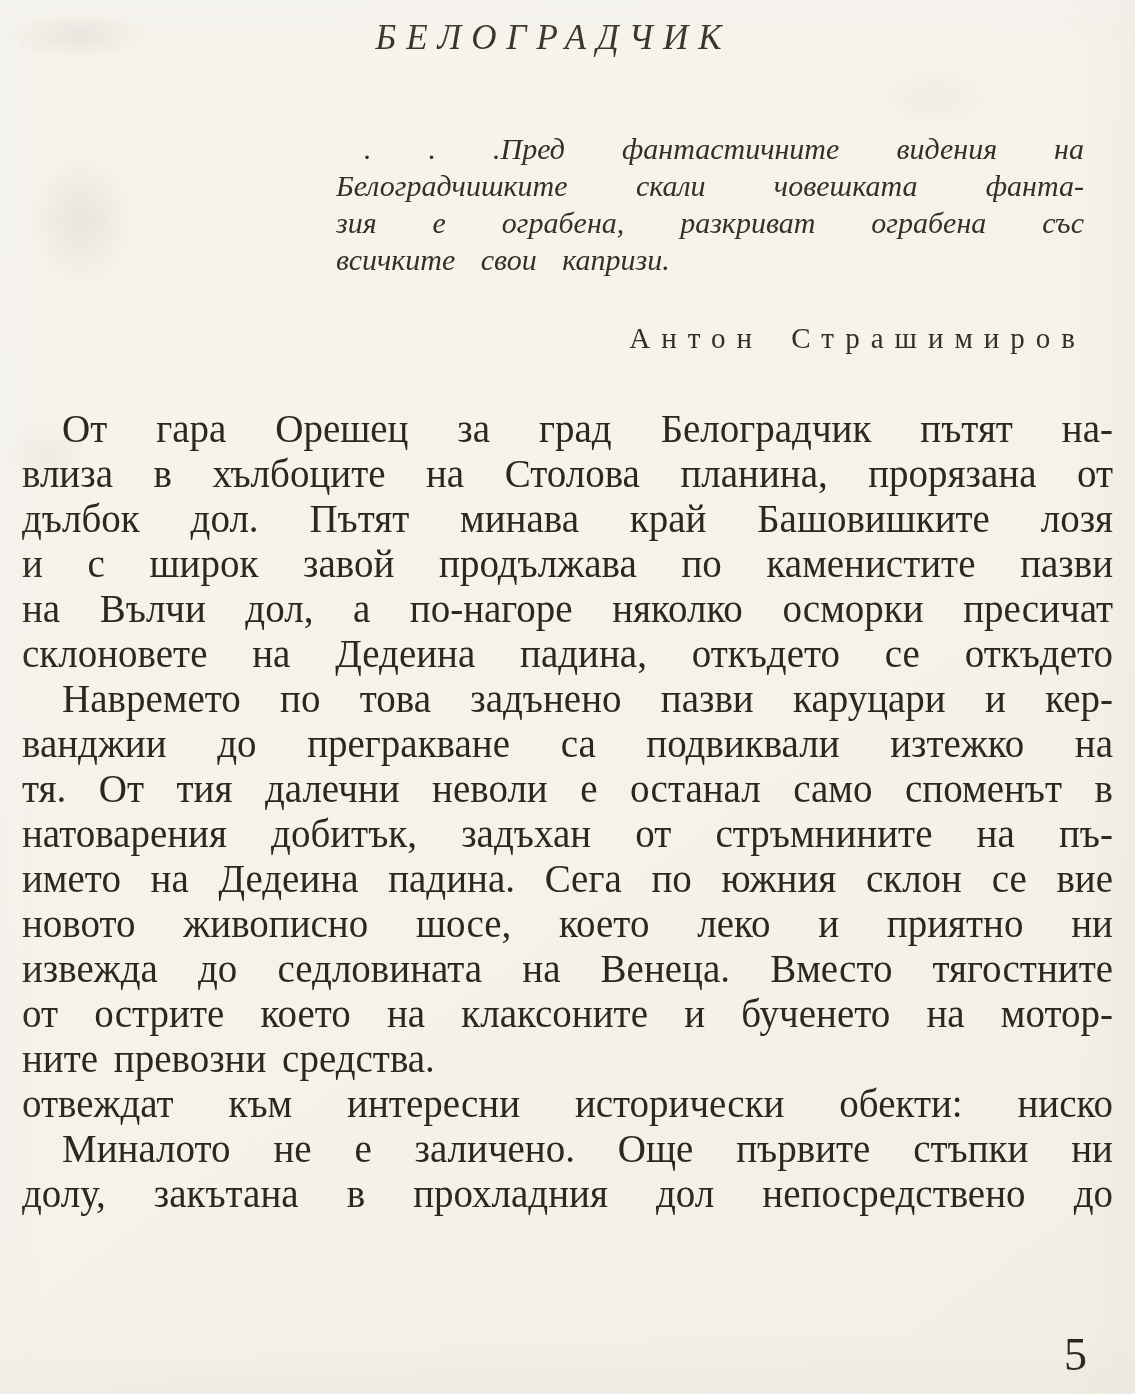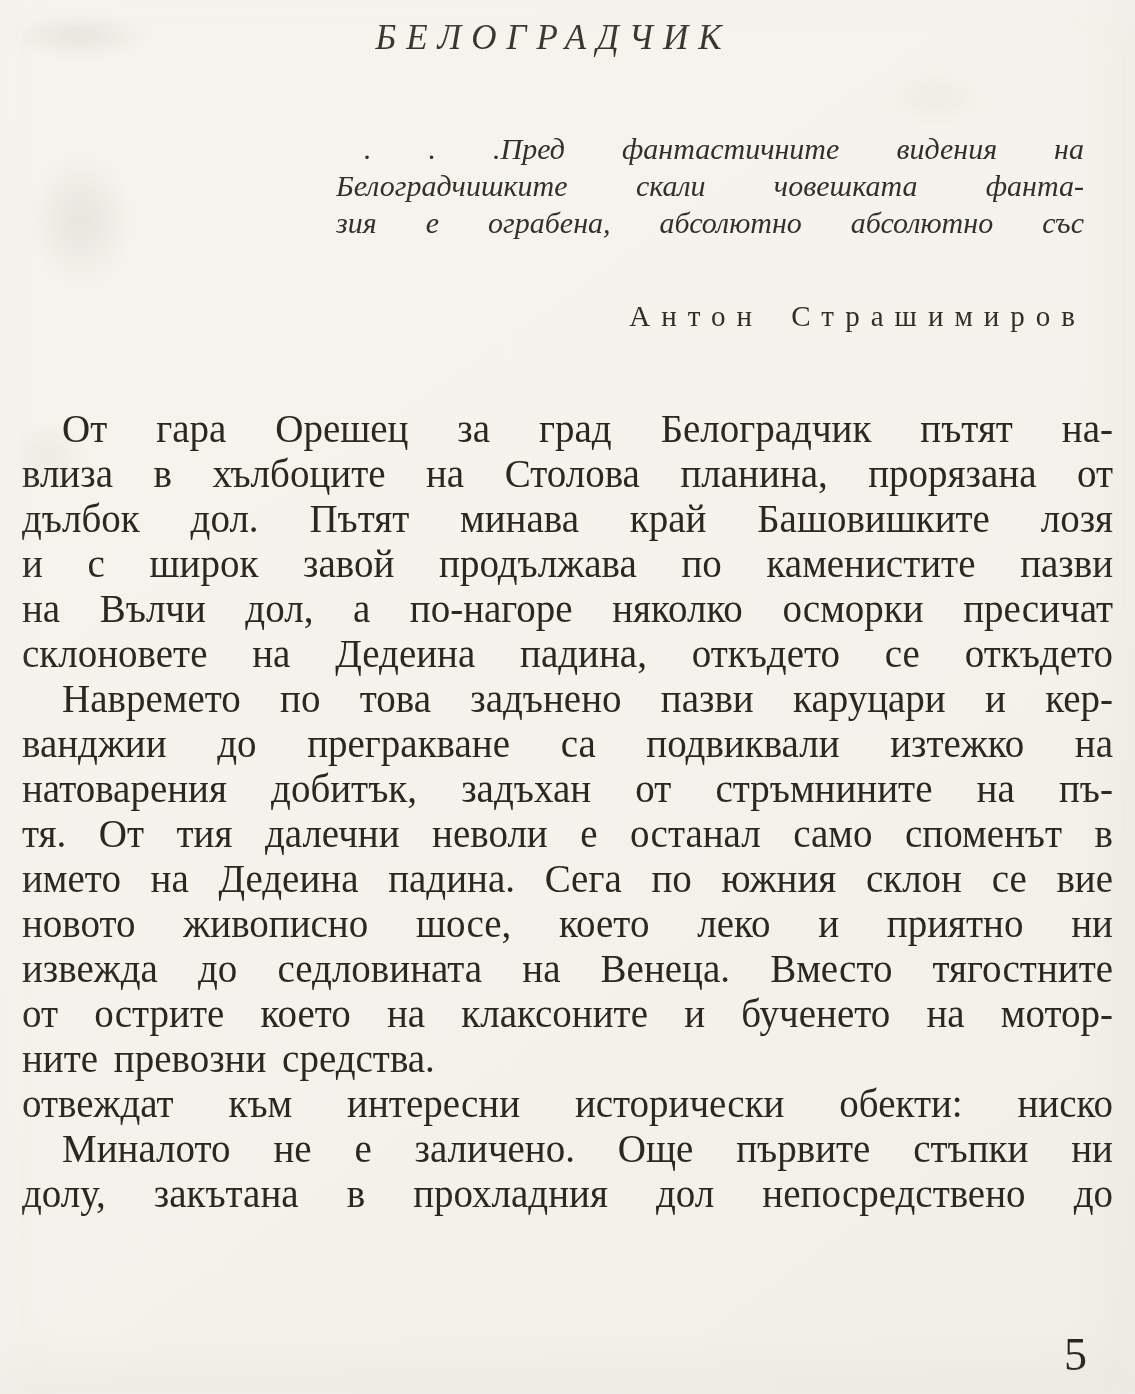--- a/index.html
+++ b/index.html
@@ -68,21 +68,21 @@
     text-align: justify;
     text-align-last: justify;
     height: 37px;
     overflow: hidden;
   }
   .eline.first { text-indent: 28px; }
   .eline.last  { text-align-last: left; word-spacing: 18px; }
 
   .attribution {
     position: absolute;
-    top: 300px;
+    top: 322px;
     left: 0;
     width: 1086px;
     text-align: right;
     font-size: 29px;
     letter-spacing: 11px;
     word-spacing: 10px;
     color: #332f27;
   }
 
   .bodytext {
@@ -120,38 +120,39 @@
   <div class="ghost g1"></div>
   <div class="ghost g2"></div>
   <div class="ghost g3"></div>
   <div class="ghost g4"></div>
 
   <h1 class="title">БЕЛОГРАДЧИК</h1>
 
   <div class="epigraph">
     <div class="eline first">. . .Пред фантастичните видения на</div>
     <div class="eline">Белоградчишките скали човешката фанта-</div>
-    <div class="eline">зия е ограбена, абсолютно абсолютно със</div>
+    <div class="eline">зия е ограбена, разкриват ограбена със</div>
+    <div class="eline last">всичките свои капризи.</div>
   </div>
 
   <div class="attribution">Антон Страшимиров</div>
 
   <div class="bodytext">
 
     <div class="bline indent">От гара Орешец за град Белоградчик пътят на-</div>
     <div class="bline">влиза в хълбоците на Столова планина, прорязана от</div>
     <div class="bline">дълбок дол. Пътят минава край Башовишките лозя</div>
     <div class="bline">и с широк завой продължава по каменистите пазви</div>
     <div class="bline">на Вълчи дол, а по-нагоре няколко осморки пресичат</div>
     <div class="bline">склоновете на Дедеина падина, откъдето се откъдето</div>
 
     <div class="bline indent">Навремето по това задънено пазви каруцари и кер-</div>
     <div class="bline">ванджии до прегракване са подвиквали изтежко на</div>
+    <div class="bline">тя. От тия далечни неволи е останал само споменът в</div>
     <div class="bline">натоварения добитък, задъхан от стръмнините на пъ-</div>
-    <div class="bline">тя. От тия далечни неволи е останал само споменът в</div>
     <div class="bline">името на Дедеина падина. Сега по южния склон се вие</div>
     <div class="bline">новото живописно шосе, което леко и приятно ни</div>
     <div class="bline">извежда до седловината на Венеца. Вместо тягостните</div>
     <div class="bline">от острите което на клаксоните и бученето на мотор-</div>
     <div class="bline endleft">ните превозни средства.</div>
 
     <div class="bline">отвеждат към интересни исторически обекти: ниско</div>
     <div class="bline indent">Миналото не е заличено. Още първите стъпки ни</div>
     <div class="bline">долу, закътана в прохладния дол непосредствено до</div>
   </div>

